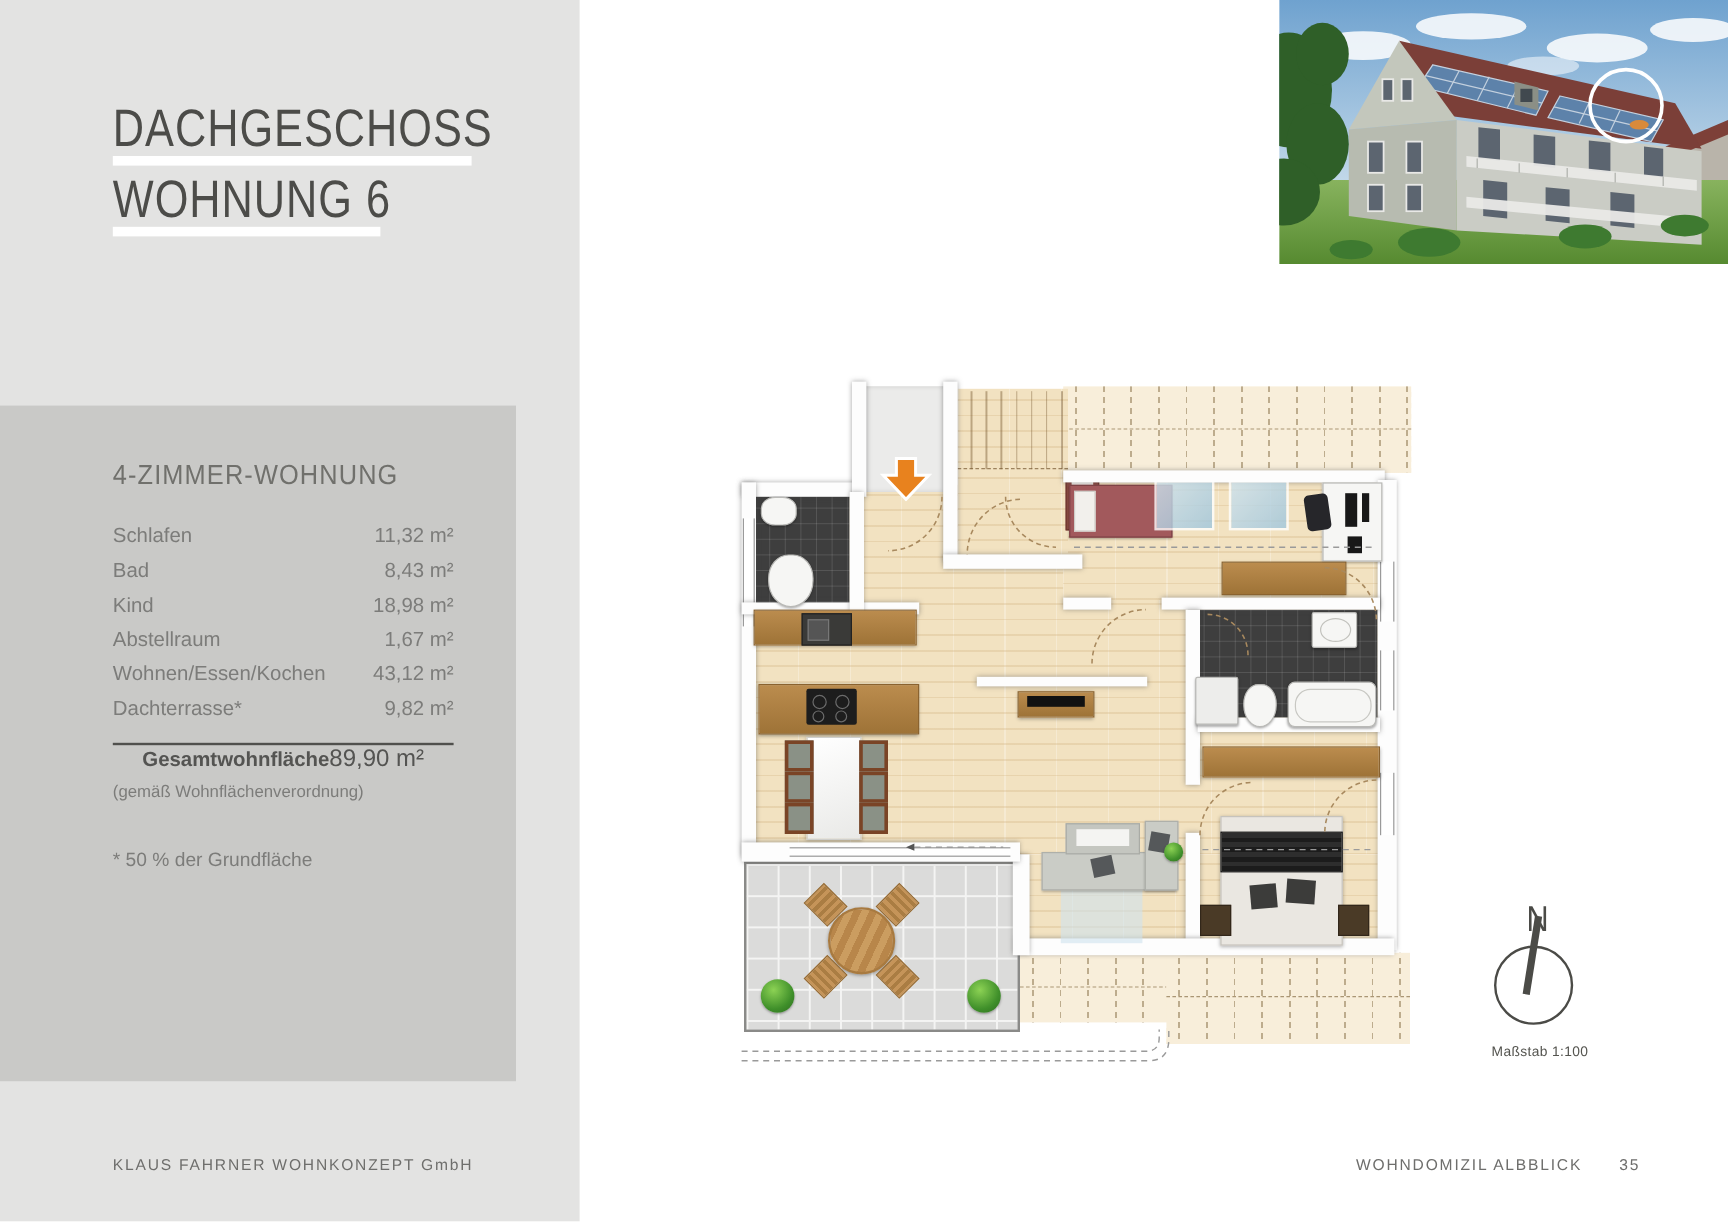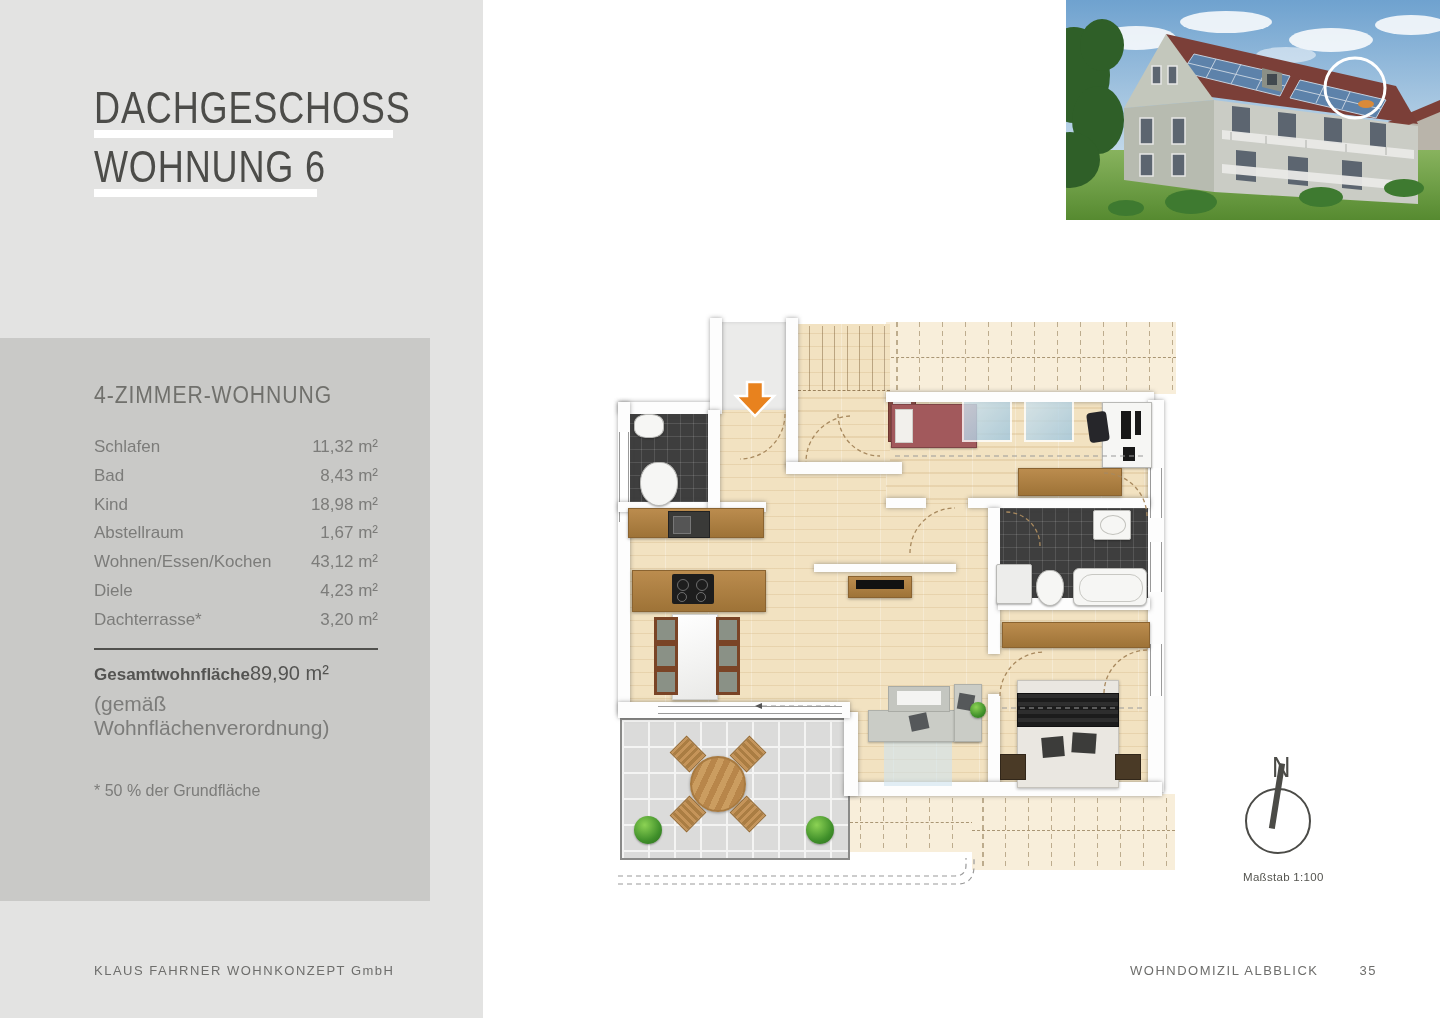--- a/index.html
+++ b/index.html
@@ -20,29 +20,29 @@
   .t-underline{height:8px;background:#ffffff;margin-top:2px;}
   
   #info-box{left:0;top:338px;width:430px;height:563px;background:#c9c9c7;box-sizing:border-box;
     padding:44px 52px 0 94px;}
   #info-heading{font-size:23px;color:#70706c;letter-spacing:1px;transform:scaleX(.92);
     transform-origin:left;white-space:nowrap;}
   #room-list{margin-top:24px;}
   .room-row{display:flex;justify-content:space-between;line-height:28.8px;font-size:17px;color:#7c7c7a;}
   .room-row .val{text-align:center;}
   #divider{border-top:2px solid #50504d;margin-top:13px;}
-  #total-row{display:flex;justify-content:flex-start;margin-top:12px;align-items:baseline;}
+  #total-row{display:flex;justify-content:center;margin-top:0;align-items:baseline;}
   #total-row .lbl{font-weight:bold;font-size:17px;color:#545452;}
   #total-row .val{font-weight:normal;font-size:20px;color:#545452;}
-  #total-note{font-size:21px;color:#7c7c7a;margin-top:7px;}
+  #total-note{font-size:14px;color:#7c7c7a;margin-top:7px;}
   #footnote{font-size:16px;color:#7c7c7a;margin-top:42px;}
   
   .footer-text{font-size:13px;letter-spacing:1.5px;color:#6e6e6c;white-space:nowrap;}
   #footer-left{left:94px;top:963px;}
-  #footer-right{left:1130px;top:963px;display:flex;gap:41px;}
+  #footer-right{left:1130px;top:963px;display:flex;gap:31px;}
   
   #compass-circle{left:1245px;top:788px;width:62px;height:62px;border:2px solid #4b4b47;border-radius:50%;}
   #compass-needle{left:1274px;top:763px;width:6px;height:66px;background:#4b4b47;transform:rotate(9deg);}
   #compass-n{left:1272px;top:750px;font-size:30px;color:#4b4b47;transform:scaleX(.85);transform-origin:left;}
   #scale-label{left:1243px;top:871px;font-size:11.5px;color:#54544f;letter-spacing:.3px;}
   
   #plan{left:610px;top:316px;width:575px;height:600px;}
   #plan .abs{position:absolute;}
   .wall{background:#fdfdfd;box-shadow:0 0 4px rgba(70,70,70,.5);}
   .wood{background-color:#f2e2c1;
@@ -103,26 +103,22 @@
       </div>
     <div class="room-row">
         <span>Abstellraum</span>
         <span class="val">1,67 m²</span>
       </div>
     <div class="room-row">
         <span>Wohnen/Essen/Kochen</span>
         <span class="val">43,12 m²</span>
       </div>
     <div class="room-row">
-        <span>Diele</span>
-        <span class="val">4,23 m²</span>
-      </div>
-    <div class="room-row">
         <span>Dachterrasse*</span>
-        <span class="val">3,20 m²</span>
+        <span class="val">9,82 m²</span>
       </div>
   </div>
   <div id="divider"></div>
   <div id="total-row">
     <span class="lbl">Gesamtwohnfläche</span>
     <span class="val">89,90 m²</span>
   </div>
   <div id="total-note">(gemäß Wohnflächenverordnung)</div>
   <div id="footnote">* 50 % der Grundfläche</div>
 </div>

